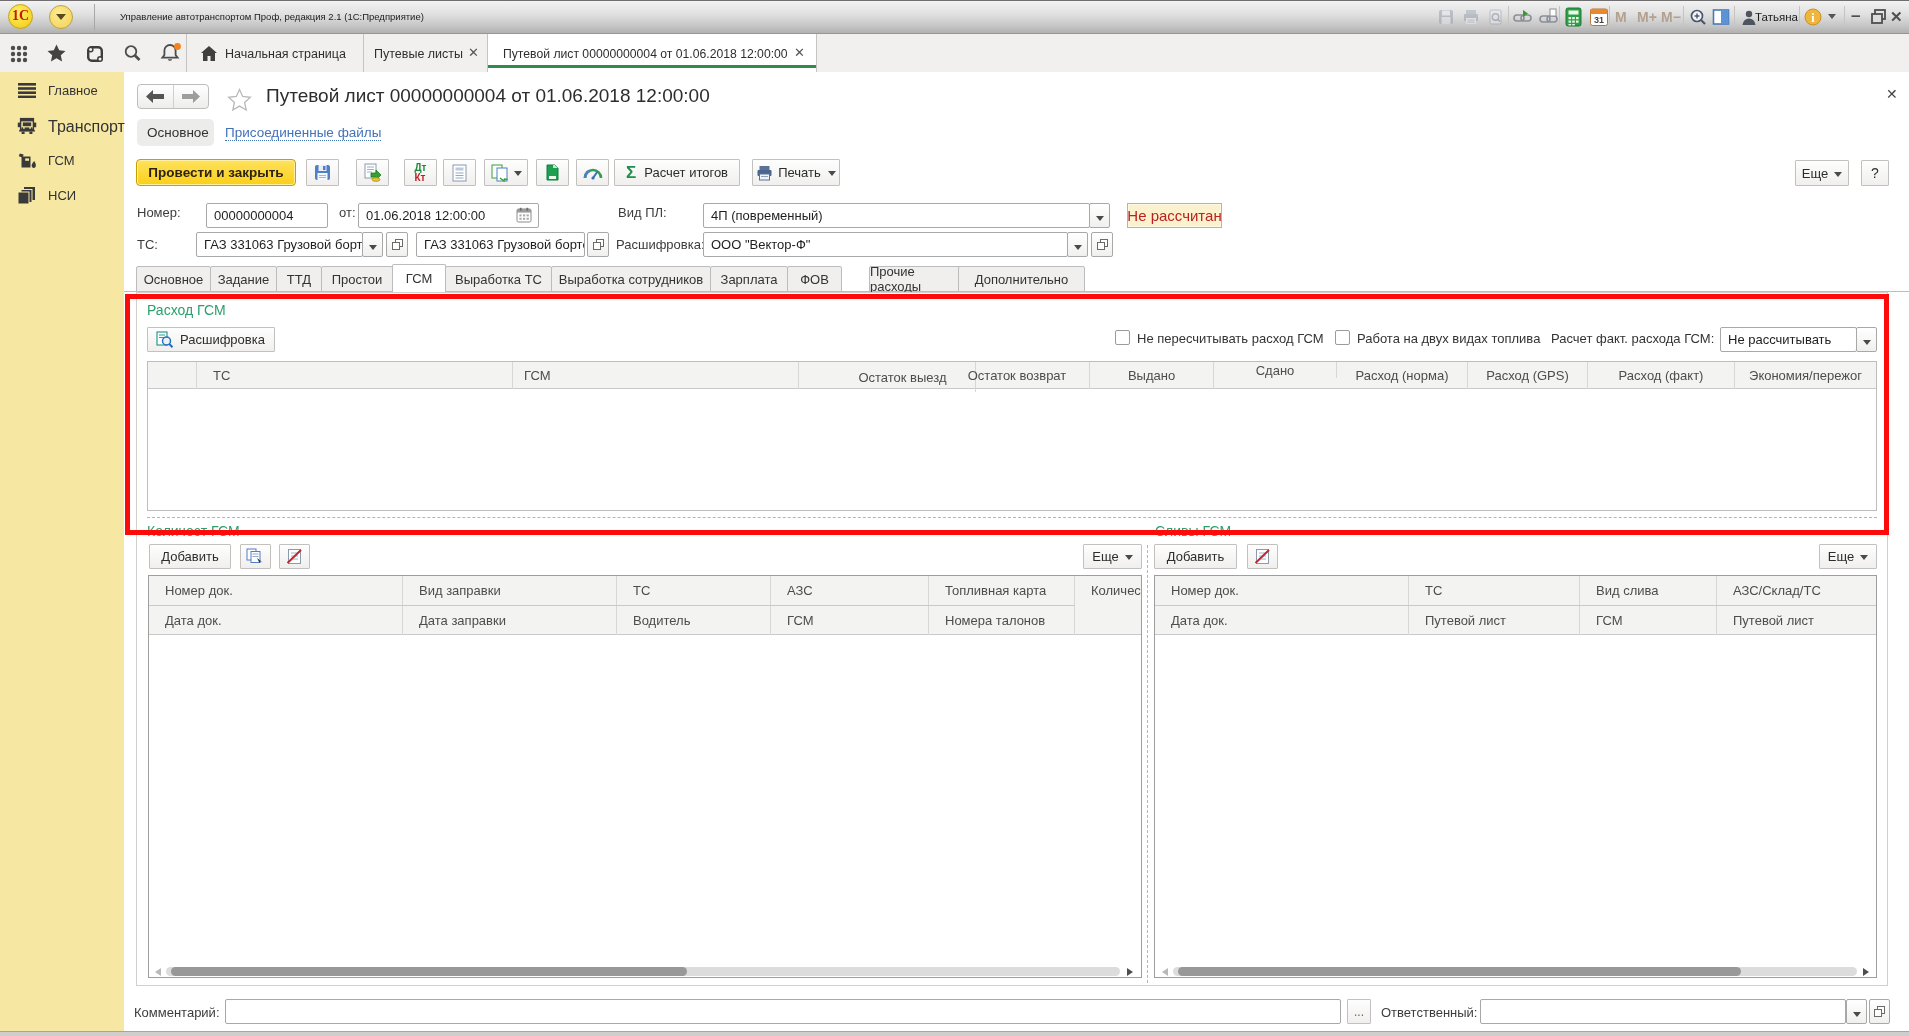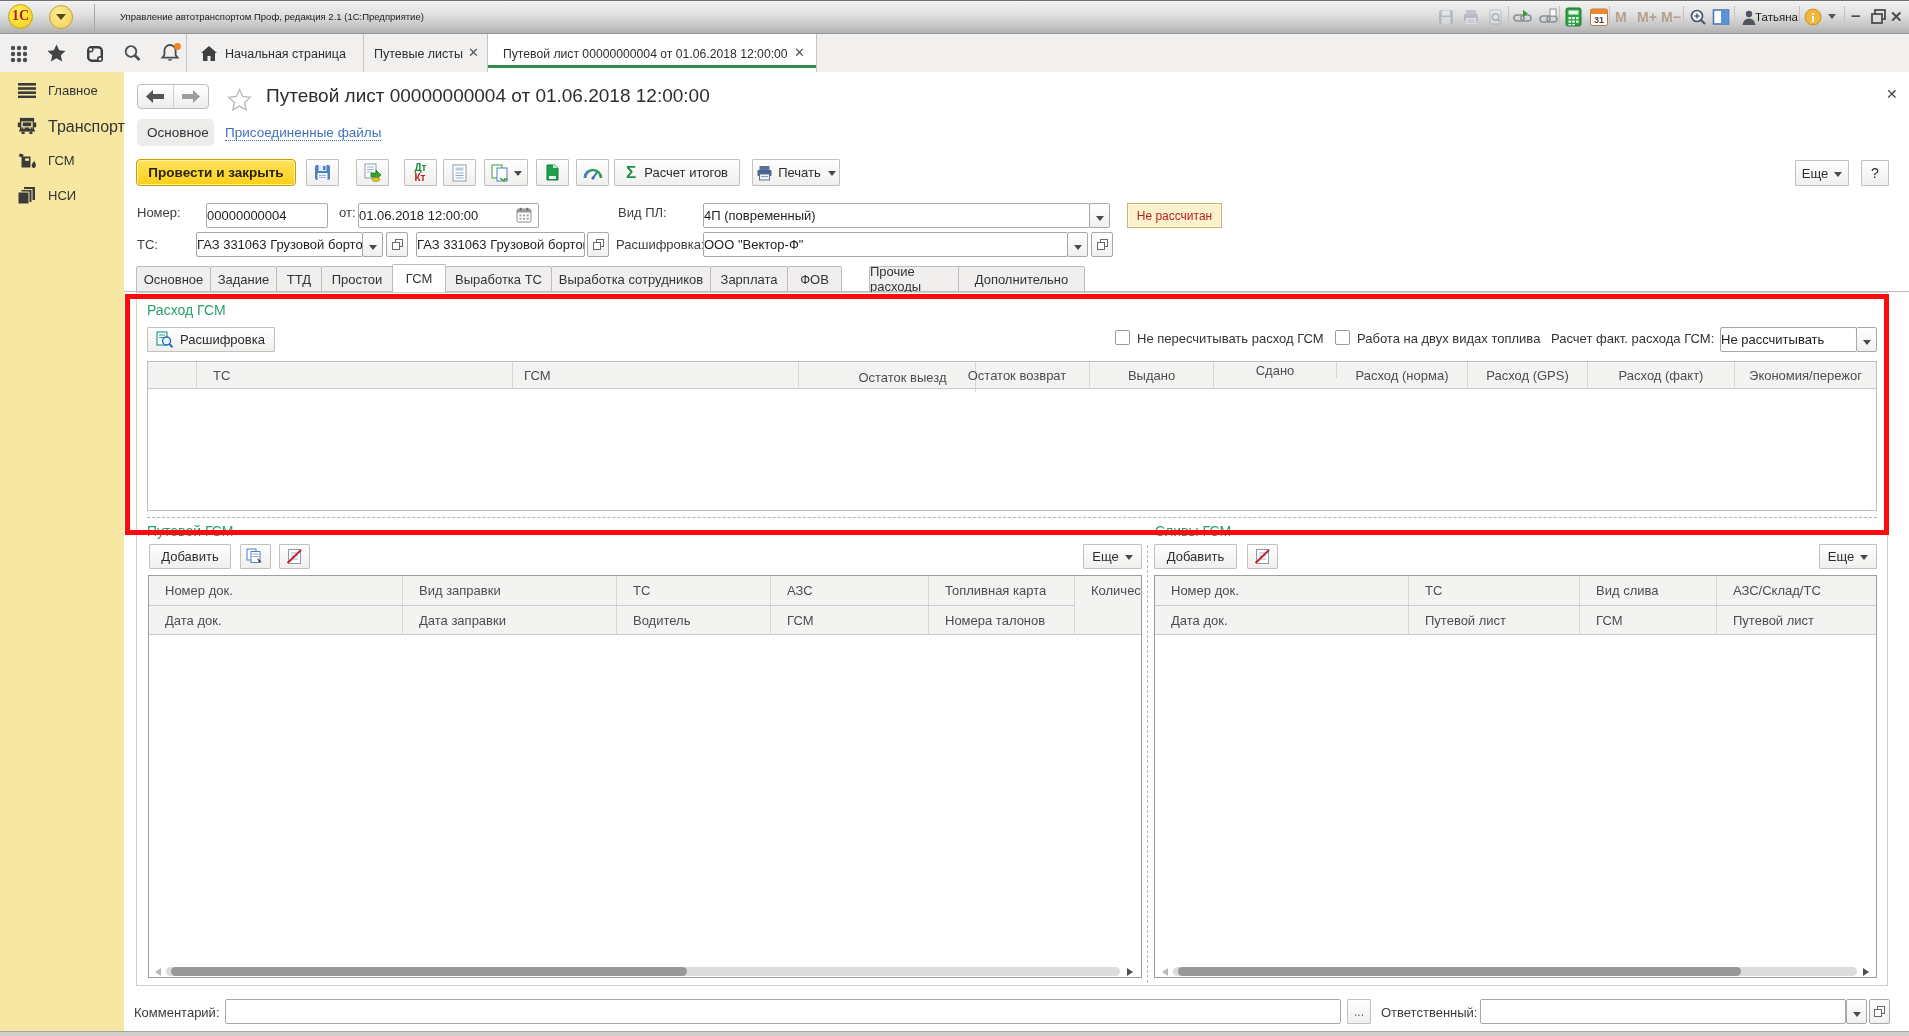--- a/index.html
+++ b/index.html
@@ -1,18 +1,18 @@
 <!DOCTYPE html>
 <html><head><meta charset="utf-8"><title>1C</title>
 <style>
 *{margin:0;padding:0;box-sizing:border-box}
 html,body{width:1909px;height:1036px;overflow:hidden;font-family:"Liberation Sans",sans-serif;background:#fff;position:relative}
 .a{position:absolute}
 .lbl{position:absolute;font-size:13px;color:#3c3c3c;white-space:nowrap}
-.fld{position:absolute;border:1px solid #a8a8a8;background:#fff;font-size:13px;color:#1e1e1e;white-space:nowrap;overflow:hidden;display:flex;align-items:center;padding:0 0;border-radius:2px}
+.fld{position:absolute;border:1px solid #a8a8a8;background:#fff;font-size:13px;color:#1e1e1e;white-space:nowrap;overflow:hidden;display:flex;align-items:center;padding:0 7px;border-radius:2px}
 .btn{position:absolute;border:1px solid #c2c1bf;border-radius:1px;background:linear-gradient(#fefefe,#f0efed);display:flex;align-items:center;justify-content:center;font-size:13px;color:#2d2d2d;white-space:nowrap}
 .sep{position:absolute;width:1px;background:#c6c4c1}
 .tri{display:inline-block;width:0;height:0;border:4px solid transparent;border-top:5px solid #4a4a4a;margin-top:5px}
 .ddb{position:absolute;border:1px solid #a8a8a8;background:linear-gradient(#fff,#f0f0ee);display:flex;align-items:center;justify-content:center;border-radius:2px}
 .chs{position:absolute;border:1px solid #a8a8a8;background:linear-gradient(#fff,#f0f0ee);display:flex;align-items:center;justify-content:center;border-radius:2px}
 .tab{position:absolute;top:266px;height:26px;background:#f0efed;border:1px solid #bcbcbc;border-radius:2px 2px 0 0;display:flex;align-items:center;justify-content:center;font-size:13px;color:#333}
 .tab.on{background:#fff;border-bottom:0;z-index:3;top:264px;height:28px}
 .th{position:absolute;font-size:13px;color:#4d4d4d;display:flex;align-items:center;overflow:hidden;white-space:nowrap}
 .cb{position:absolute;width:15px;height:15px;background:#fff;border:1px solid #9b9b9b;border-radius:2px}
 .gt{position:absolute;font-size:14px;color:#2aa06c;white-space:nowrap}
@@ -304,21 +304,21 @@
         <rect x="7" y="10.8" width="2.2" height="2"></rect>
         <rect x="10.6" y="10.8" width="2.2" height="2"></rect>
       </g>
     </svg>
 <div class="lbl" style="left:618px;top:205px">Вид ПЛ:</div>
 <div class="fld" style="left:703px;top:203px;width:387px;height:25px">4П (повременный)</div>
 <div class="ddb" style="left:1089px;top:203px;width:21px;height:25px">
       <span class="tri" style="margin-top:9px"></span>
     </div>
 <div class="a" style="left:1127px;top:203px;width:95px;height:25px;background:#fbf2cd;border:1px solid #c9b66e;box-shadow:inset 0 0 0 1px #fdf8e2;"></div>
-<div class="a" style="left:1127px;top:203px;width:95px;height:25px;display:flex;align-items:center;justify-content:center;font-size:12px;color:#b92222">Не рассчитан</div>
+<div class="a" style="left:1127px;top:203px;width:95px;height:25px;display:flex;align-items:center;justify-content:center;font-size:15px;color:#b92222">Не рассчитан</div>
 <div class="lbl" style="left:137px;top:237px">ТС:</div>
 <div class="fld" style="left:196px;top:232px;width:167px;height:25px">ГАЗ 331063 Грузовой бортов</div>
 <div class="ddb" style="left:362px;top:232px;width:21px;height:25px">
       <span class="tri" style="margin-top:9px"></span>
     </div>
 <div class="chs" style="left:386px;top:232px;width:22px;height:25px">
       <svg width="11" height="11">
         <rect x="3.5" y="0.5" width="7" height="7" fill="#fff" stroke="#6a6a6a"></rect>
         <rect x="0.5" y="3.5" width="7" height="7" fill="#fff" stroke="#6a6a6a"></rect>
       </svg>
@@ -386,21 +386,21 @@
 <div class="th" style="left:682px;top:0;width:146px;height:30px;border-right:1px solid #d7d7d5;justify-content:center">Остаток выезд</div>
 <div class="th" style="left:797px;top:0;width:145px;height:27px;border-right:1px solid #d7d7d5;justify-content:center">Остаток возврат</div>
 <div class="th" style="left:942px;top:0;width:124px;height:27px;border-right:1px solid #d7d7d5;justify-content:center">Выдано</div>
 <div class="th" style="left:1066px;top:0;width:123px;height:16px;border-right:1px solid #d7d7d5;justify-content:center">Сдано</div>
 <div class="th" style="left:1189px;top:0;width:131px;height:27px;border-right:1px solid #d7d7d5;justify-content:center">Расход (норма)</div>
 <div class="th" style="left:1320px;top:0;width:120px;height:27px;border-right:1px solid #d7d7d5;justify-content:center">Расход (GPS)</div>
 <div class="th" style="left:1440px;top:0;width:147px;height:27px;border-right:1px solid #d7d7d5;justify-content:center">Расход (факт)</div>
 <div class="th" style="left:1587px;top:0;width:141px;height:27px;justify-content:center">Экономия/пережог</div>
 </div>
 <div class="a" style="left:147px;top:517px;width:1730px;height:0;border-top:1px dashed #b5b5b5"></div>
-<div class="gt" style="left:147px;top:523px">Путевой ГСМ</div>
+<div class="gt" style="left:147px;top:523px">Количест ГСМ</div>
 <div class="gt" style="left:1155px;top:523px">Сливы ГСМ</div>
 <div class="a" style="left:125px;top:294px;width:1764px;height:241px;border:5px solid #fd0b0b;z-index:5"></div>
 </div>
 
 <div id="bottomtables">
 <div class="a" style="left:1147px;top:545px;width:0;height:438px;border-left:1px dashed #b5b5b5"></div>
 <div class="btn" style="left:149px;top:544px;width:82px;height:25px">Добавить</div>
 <div class="btn" style="left:240px;top:544px;width:31px;height:25px">
       <svg width="19" height="17">
         <rect x="1" y="1" width="9" height="11" fill="#fff" stroke="#4f7fc5"></rect>

